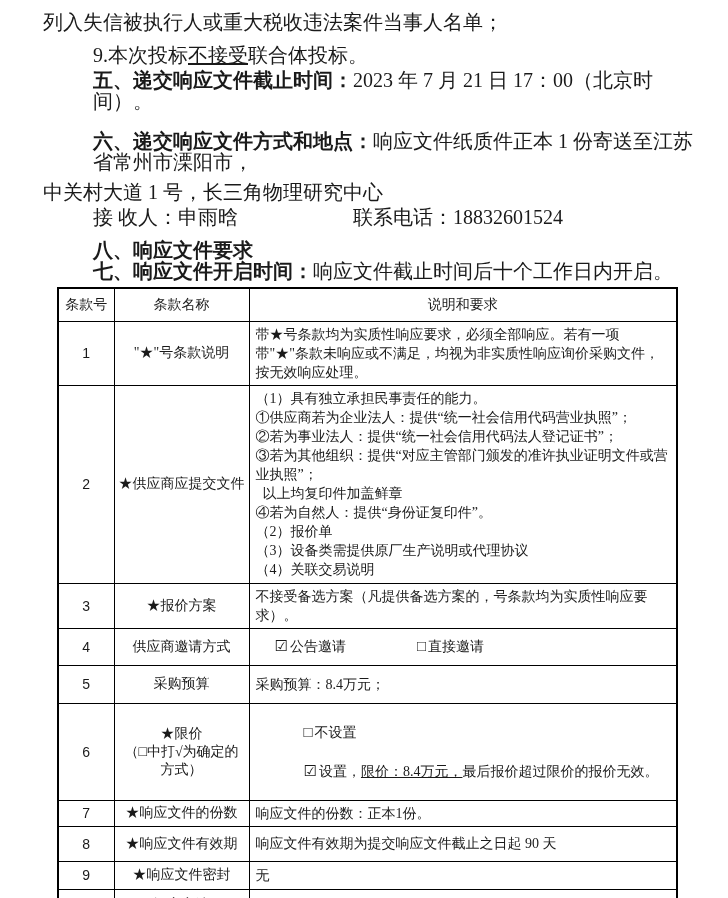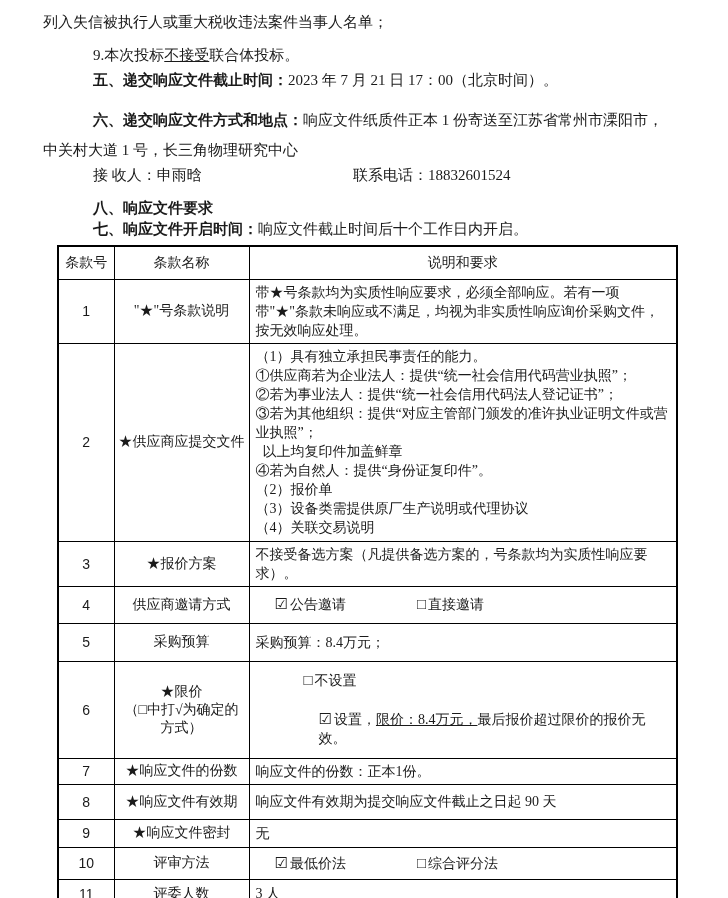--- a/index.html
+++ b/index.html
@@ -4,21 +4,21 @@
 <style>
   html,body{margin:0;padding:0;background:#ffffff;}
   body{
     width:728px;height:898px;
     font-family:"Liberation Serif","DejaVu Serif",serif;
     color:#1a1a1a;
     box-sizing:border-box;
     padding:12px 20px 0 43px;
     overflow:hidden;
   }
-  p{margin:0;font-size:15px;line-height:21px;}
+  p{margin:0;font-size:20px;line-height:21px;}
   .indent{padding-left:50px;font-family:Liberation Serif, serif;}
   b{font-weight:bold;}
   .u{text-decoration:underline;}
   .mb12{margin-bottom:12px;}
   .mb4{margin-bottom:4px;}
   .mb19{margin-bottom:19px;}
   .mb9{margin-bottom:9px;}
   .mb5{margin-bottom:5px;}
   .contact{display:flex;}
   .contact .c-left{display:inline-block;width:260px;}
@@ -42,21 +42,21 @@
   col.w-name{width:135px;}
   col.w-desc{width:428px;}
   .c-no{text-align:center;font-family:"Liberation Sans","DejaVu Sans",sans-serif;}
   .c-name{text-align:center;padding:2px 3px;}
   .c-desc{text-align:left;padding:3px 6px;line-height:19px;}
   .pre{white-space:pre-wrap;}
   .opt{white-space:nowrap;padding-left:19px;}
   .opt + .opt{margin-left:52px;}
   .cb{font-size:15px;margin-right:2px;}
   .opt-line{font-size:14px;line-height:19px;margin:0;padding-left:48px;}
-  .opt-line.second{margin-top:20px;margin-left:15px;}
+  .opt-line.second{margin-top:20px;}
 </style>
 </head>
 <body>
 
 <div>
 
   <p class="mb12">列入失信被执行人或重大税收违法案件当事人名单；</p>
 
   <p class="indent mb4"><span>9.本次投标</span><span class="u">不接受</span><span>联合体投标。</span></p>
 

